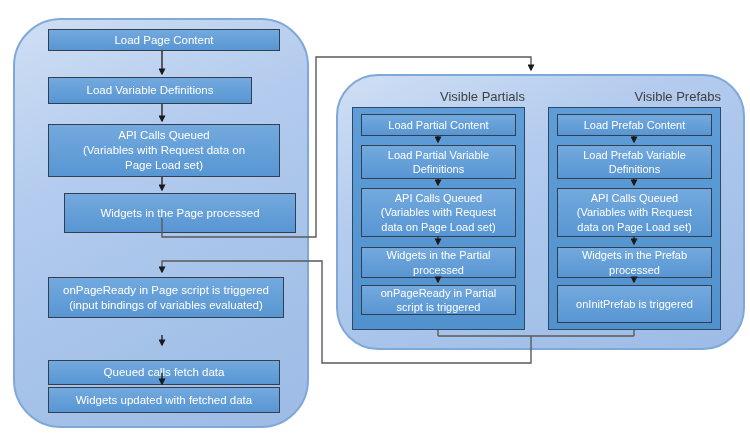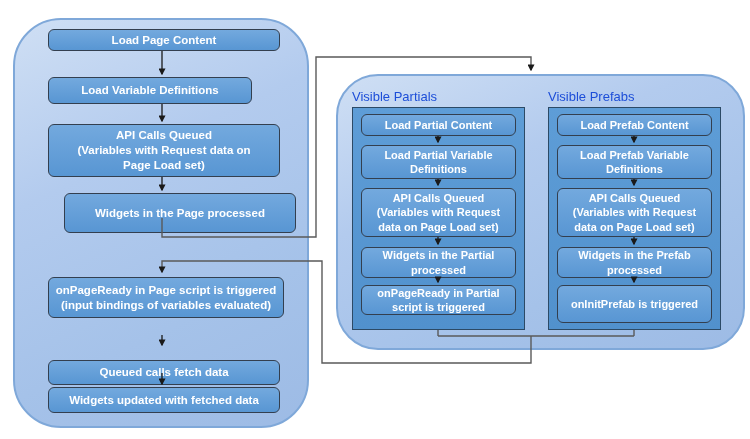--- a/index.html
+++ b/index.html
@@ -18,37 +18,36 @@
   .column{
     position:absolute;top:107px;width:173px;height:223px;
     background:linear-gradient(#5e9dd7,#5191cd);
     border:1px solid #2c4a66;
     box-sizing:border-box;
   }
   .col-partials{left:352px;}
   .col-prefabs{left:548px;}
   .col-header{
     position:absolute;top:88px;width:173px;height:17px;
-    color:#1d4ed8;font-size:13px;text-align:left;line-height:17px;
+    color:#404040;font-size:13px;text-align:right;line-height:17px;
   }
   .hdr-partials{left:352px;}
   .hdr-prefabs{left:548px;}
   .fbox{
     position:absolute;
     background:linear-gradient(#73a9de,#5896d3);
     border:1.4px solid #333f4f;
-    border-radius:6px;
+    border-radius:0;
     box-sizing:border-box;
     color:#ffffff;
     display:flex;align-items:center;justify-content:center;
     text-align:center;
     white-space:pre-line;
     font-size:11.5px;line-height:1.28;
     padding:1px 4px;
-    font-weight:bold;
   }
   .fbox.small{font-size:11px;}
   svg.connectors{position:absolute;left:0;top:0;pointer-events:none;}
 </style>
 </head>
 <body>
 
 <div class="stage">
 
   <div class="panel panel-left"></div>

